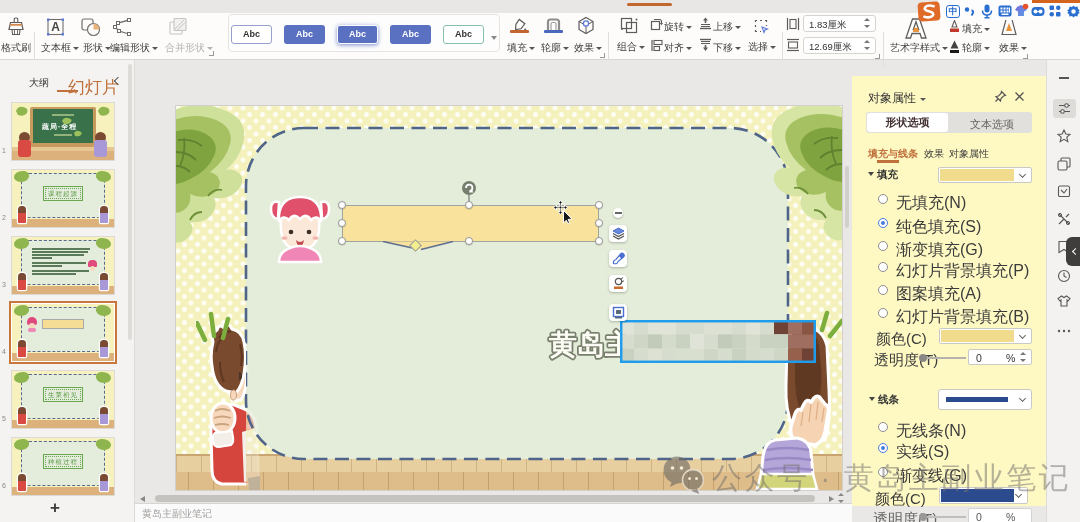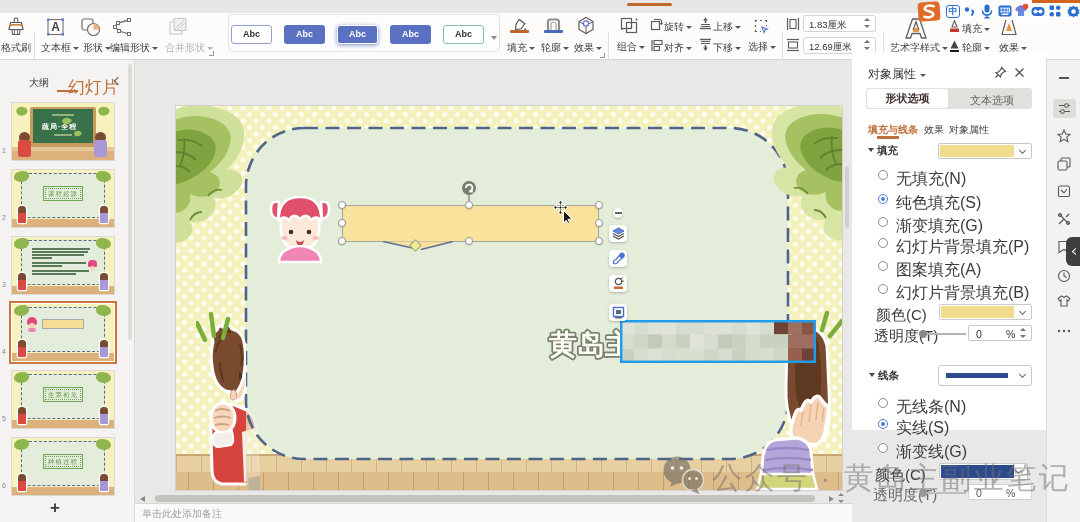--- a/index.html
+++ b/index.html
@@ -562,23 +562,23 @@
 
  <div class="ab" style="left:5px;top:436px;width:0;height:0;border-top:3.5px solid transparent;border-bottom:3.5px solid transparent;border-right:5px solid #8a8886"></div>
  <div class="ab" style="left:20px;top:435px;width:660px;height:7px;background:#c5c3c0;border-radius:3.5px"></div>
  <div class="ab" style="left:694px;top:436px;width:0;height:0;border-top:3.5px solid transparent;border-bottom:3.5px solid transparent;border-left:5px solid #8a8886"></div>
  <svg class="ab" style="left:702px;top:433px" width="8" height="10" viewBox="0 0 8 10">
       <path d="M4 0 L7 3 L1 3 Z M4 10 L7 7 L1 7 Z" fill="#8a8886"></path>
     </svg>
 </div>
 
 <div class="ab" style="left:135px;top:503px;width:717px;height:19px;background:#fbfafa;border-top:1px solid #d7d5d2"></div>
-<div class="ab" style="left:142px;top:507px;font-size:10px;color:#a2a09d">单击此处添加备注</div>
-
-<div id="panel" class="ab" style="left:852px;top:52px;width:194px;height:378px;background:#ffffff">
+<div class="ab" style="left:142px;top:507px;font-size:10px;color:#a2a09d">黄岛主副业笔记</div>
+
+<div id="panel" class="ab" style="left:852px;top:76px;width:194px;height:430px;background:#fef9c3">
  <div class="ab" style="left:16px;top:14px;font-size:12px;color:#333">对象属性 <span class="tri" style="margin-left:1px"></span></div>
  <svg class="ab" style="left:142px;top:14px" width="13" height="13" viewBox="0 0 13 13">
       <path d="M7.5 1.5 L11.5 5.5 L9.5 6 L7 8.5 L6.5 11 L2 6.5 L4.5 6 L7 3.5 Z" fill="none" stroke="#555" stroke-width="1.2"></path>
       <path d="M4 9 L1.5 11.5" stroke="#555" stroke-width="1.2"></path>
     </svg>
  <svg class="ab" style="left:162px;top:15px" width="11" height="11" viewBox="0 0 11 11">
       <path d="M1.5 1.5 L9.5 9.5 M9.5 1.5 L1.5 9.5" stroke="#555" stroke-width="1.3"></path>
     </svg>
  <div class="ab" style="left:14px;top:36px;width:166px;height:21px;background:#e2e0dc;border-radius:3px"></div>
  <div class="ab" style="left:15px;top:37px;width:81px;height:19px;background:#fff;border-radius:3px;font-size:11px;color:#433;text-align:center;line-height:19px;font-weight:bold">形状选项</div>

